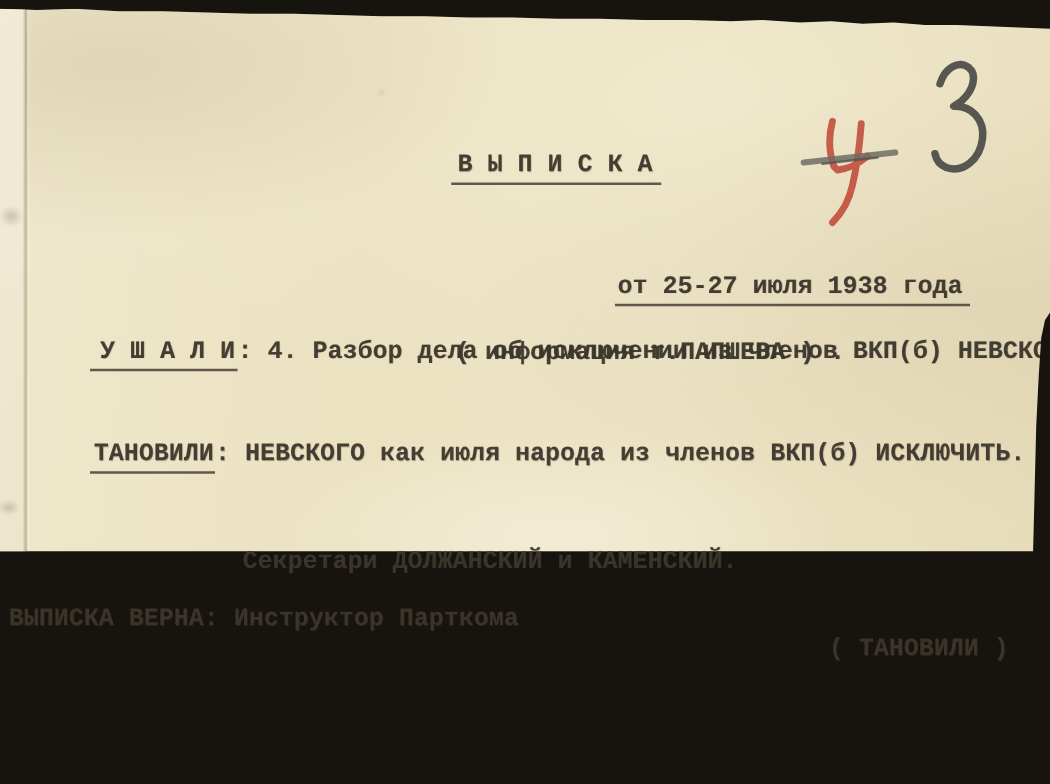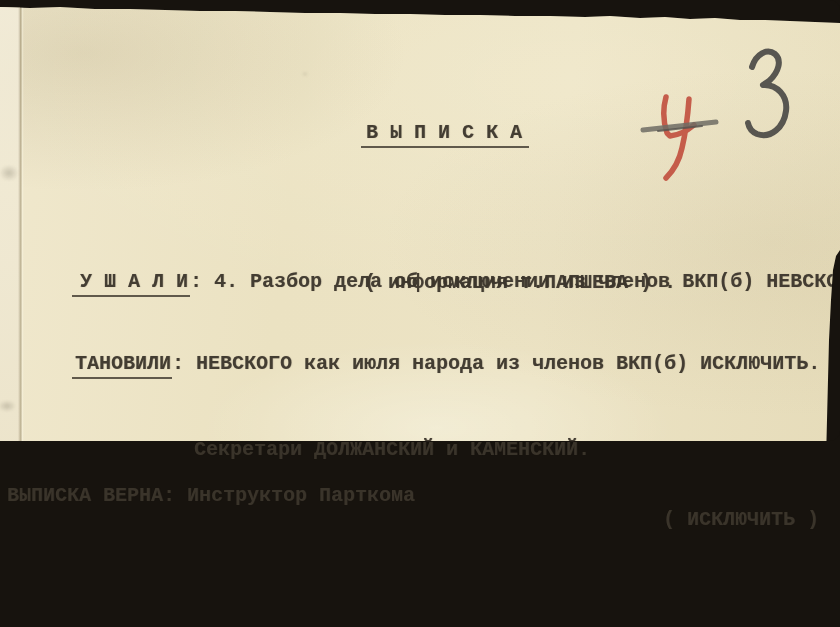--- a/index.html
+++ b/index.html
@@ -82,38 +82,41 @@
 
     <div class="smudge" style="left:-4px;top:162px;width:26px;height:22px;"></div>
     <div class="smudge" style="left:-5px;top:398px;width:24px;height:16px;"></div>
     <div class="smudge" style="left:300px;top:70px;width:10px;height:8px;opacity:.5;"></div>
 
     <div class="tw" style="left:289px;top:97px;">
       <span class="u pad-title">В Ы П И С К А</span>
     </div>
 
 
+    <div class="tw" style="left:420px;top:194px;">
+      <span class="u pad-date">от 25-27 июля 1938 года</span>
+    </div>
 
     <div class="tw" style="left:0px;top:246px;">
       <span class="u pad-kw1">У Ш А Л И</span><span>: 4. Разбор дела об исключении из членов ВКП(б) НЕВСКОГО.</span>
     </div>
 
     <div class="tw" style="left:364px;top:271px;">( информация т.ПАПШЕВА ) .</div>
 
     <div class="tw" style="left:0px;top:328px;">
       <span class="u pad-kw2">ТАНОВИЛИ</span><span>: НЕВСКОГО как июля народа из членов ВКП(б) ИСКЛЮЧИТЬ.</span>
     </div>
 
 
     <div class="tw" style="left:7px;top:484px;">ВЫПИСКА ВЕРНА: Инструктор Парткома</div>
 
     <div class="tw" style="left:194px;top:438px;">Секретари ДОЛЖАНСКИЙ и КАМЕНСКИЙ.</div>
 
 
-    <div class="tw" style="left:663px;top:508px;">( ИСКЛЮЧИТЬ )</div>
+    <div class="tw" style="left:663px;top:508px;">( ТАНОВИЛИ )</div>
 
     <svg id="marks" width="840" height="627" viewBox="0 0 840 627">
 
       <g stroke="#bf4636" stroke-width="5.5" fill="none" stroke-linecap="round" stroke-linejoin="round" opacity="0.85" aria-label="4">
         <path d="M666 97 C663 108 663 121 667 133 L670 136 C679 135 687 131 694 125"></path>
         <path d="M689 99 C688 113 686 131 682 148 C679 162 673 171 666 178"></path>
       </g>
 
       <g stroke="#6e6c64" fill="none" stroke-linecap="round">
         <path d="M643 130 L716 122" stroke-width="5" opacity="0.85"></path>

